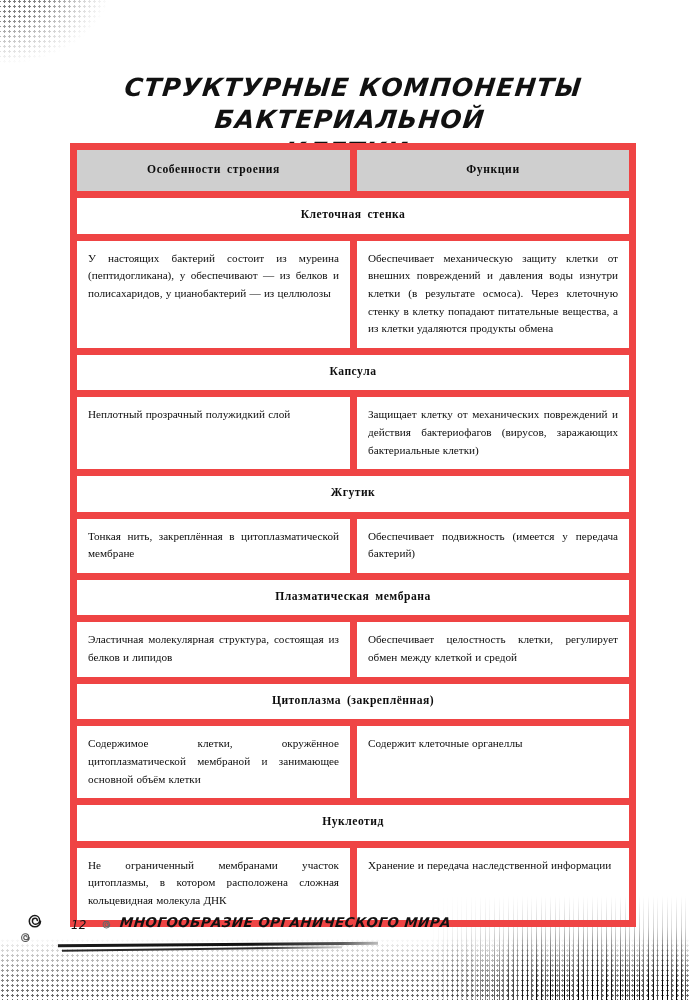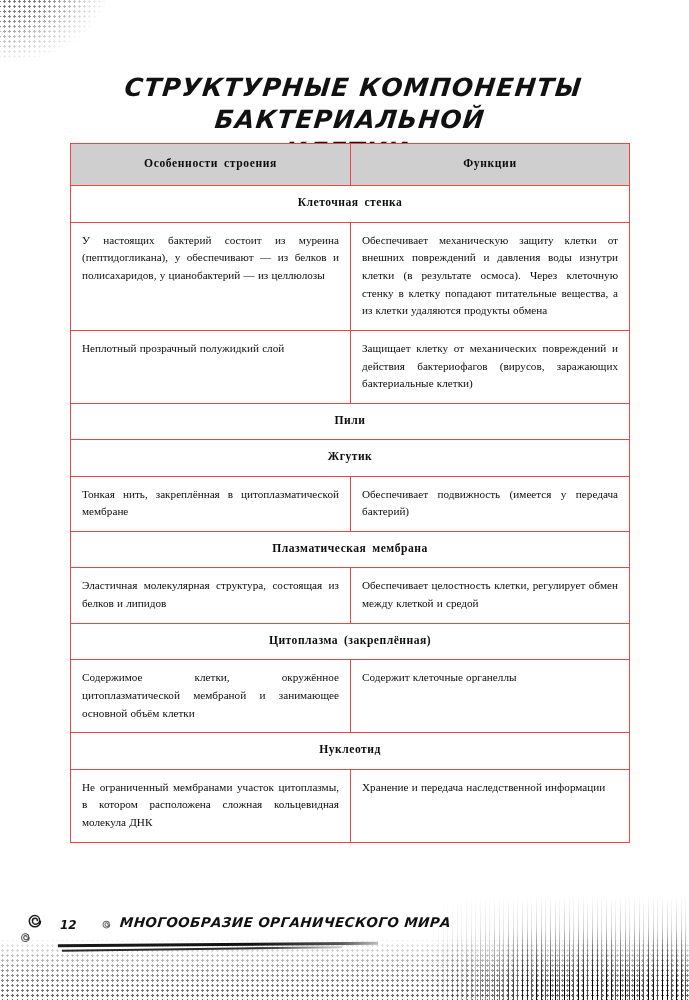--- a/index.html
+++ b/index.html
@@ -91,21 +91,21 @@
     border-collapse: collapse;
     table-layout: fixed;
     font-size: 11.2px;
     color: #0d0d0d;
   }
   .bio-table col.c1 { width: 280px; }
   .bio-table col.c2 { width: 279px; }
 
   .bio-table th,
   .bio-table td {
-    border: 1px solid #ef4444;
+    border: 7px solid #ef4444;
     vertical-align: top;
     padding: 9px 11px 10px 11px;
     text-align: justify;
     text-justify: inter-word;
     line-height: 1.58;
     word-spacing: 0.4px;
   }
   .bio-table thead th {
     background: #cfcfcf;
     text-align: center;
@@ -145,24 +145,24 @@
     position: absolute;
     left: 62px;
     bottom: 2px;
     width: 280px;
     height: 2px;
     background: linear-gradient(to right, #2a2a2a 0%, #2a2a2a 70%, #cfcfcf 100%);
     transform: rotate(-0.7deg);
   }
   .page-number {
     position: absolute;
-    left: 60px;
+    left: 71px;
     top: 10px;
     font-family: "DejaVu Sans", sans-serif;
-    font-weight: bold;
+    font-weight: normal;
     font-style: italic;
     font-size: 12px;
     color: #111;
   }
   .footer-section {
     position: absolute;
     left: 120px;
     top: 6px;
     font-family: "DejaVu Sans", sans-serif;
     font-weight: bold;
@@ -207,28 +207,28 @@
   <tbody>
 
     <tr class="section-row">
       <td colspan="2">Клеточная  стенка</td>
     </tr>
     <tr>
       <td>У настоящих бактерий состоит из муреина (пептидогликана), у обеспечивают — из белков и полисахаридов, у цианобактерий — из целлюлозы</td>
       <td>Обеспечивает механическую защиту клетки от внешних повреждений и давления воды изнутри клетки (в результате осмоса). Через клеточную стенку в клетку попадают питательные вещества, а из клетки удаляются продукты обмена</td>
     </tr>
 
+    <tr class="section-row">
+      <td colspan="2">Капсула</td>
+    </tr>
     <tr>
       <td>Неплотный прозрачный полужидкий слой</td>
       <td>Защищает клетку от механических повреждений и действия бактериофагов (вирусов, заражающих бактериальные клетки)</td>
     </tr>
 
-    <tr class="section-row">
-      <td colspan="2">Пили</td>
-    </tr>
 
     <tr class="section-row">
       <td colspan="2">Жгутик</td>
     </tr>
     <tr>
       <td>Тонкая нить, закреплённая в цитоплазматической мембране</td>
       <td>Обеспечивает подвижность (имеется у передача бактерий)</td>
     </tr>
 
     <tr class="section-row">

